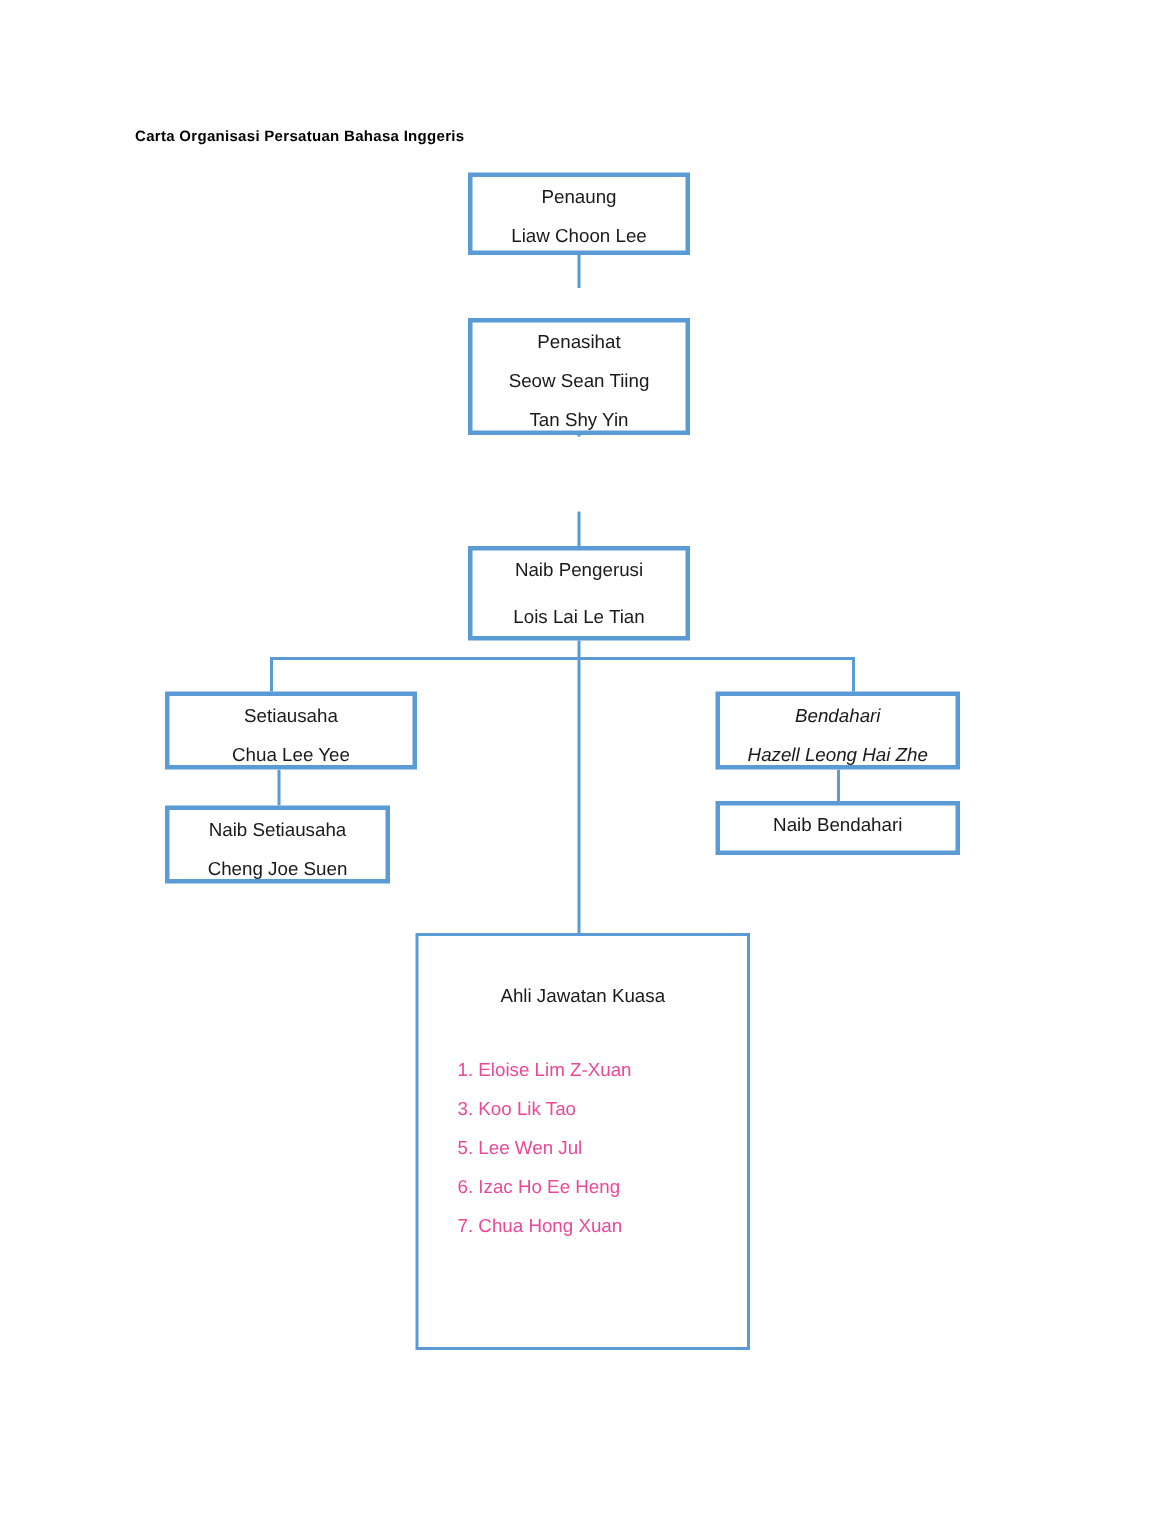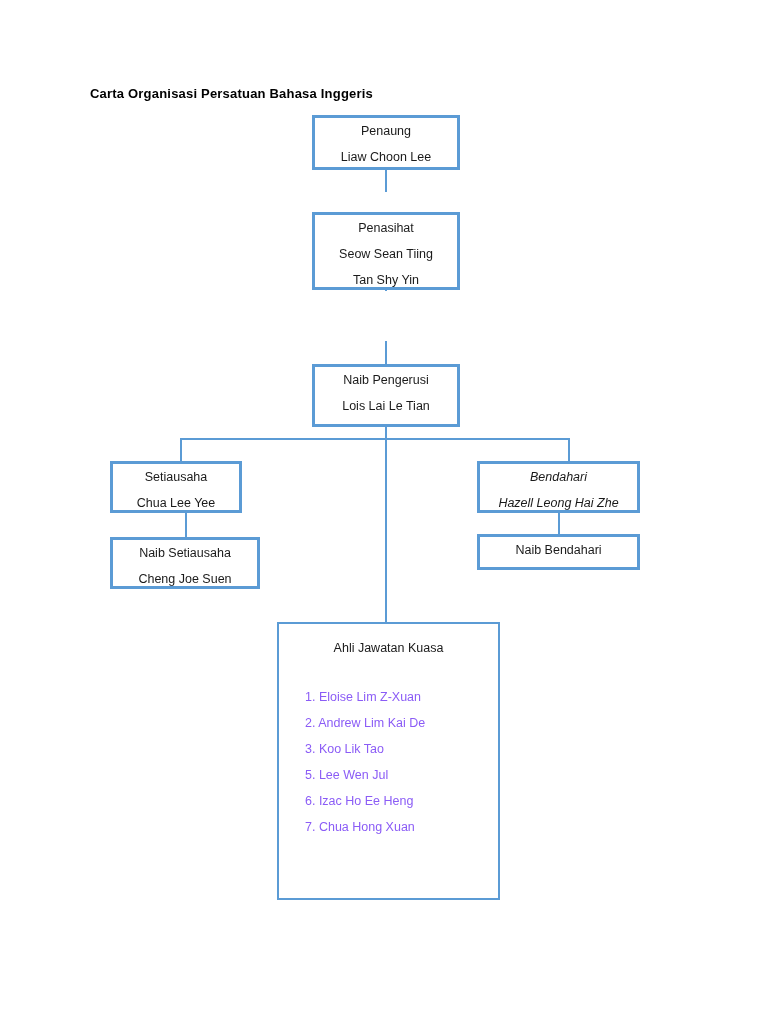--- a/index.html
+++ b/index.html
@@ -21,21 +21,21 @@
     left: 0;
     top: 0;
     width: 768px;
     height: 1024px;
   }
 
   .chart-title {
     position: absolute;
     left: 90px;
     top: 86px;
-    font-size: 13px;
+    font-size: 10px;
     font-weight: bold;
     letter-spacing: 0.2px;
     white-space: nowrap;
   }
 
   
   .connector {
     position: absolute;
     background: #5B9BD5;
   }
@@ -44,55 +44,55 @@
 
   
   .node {
     position: absolute;
     box-sizing: border-box;
     background: #ffffff;
     border: 3px solid #5B9BD5;
     overflow: hidden;
     display: flex;
     flex-direction: column;
-    justify-content: flex-start;
+    justify-content: space-between;
     align-items: center;
   }
   .node .line {
     font-size: 12.5px;
     line-height: 26px;
     white-space: nowrap;
     text-align: center;
     color: #1a1a1a;
   }
 
   
   .node.committee {
     border-width: 2.5px;
     justify-content: flex-start;
     align-items: stretch;
-    padding-top: 14px;
+    padding-top: 30px;
   }
   .committee-heading {
     font-size: 12.5px;
     text-align: center;
     line-height: 20px;
     color: #1a1a1a;
     margin-bottom: 26px;
   }
   .committee-list {
     list-style: none;
     margin: 0;
     padding: 0 0 0 26px;
   }
   .committee-list li {
     font-size: 12.5px;
     line-height: 26px;
     white-space: nowrap;
-    color: #8b5cf6;
+    color: #ec4899;
   }
 </style>
 </head>
 <body>
 
 <div id="chart-root">
 
   <div class="chart-title">Carta Organisasi Persatuan Bahasa Inggeris</div>
 
   <div class="connector v" style="left:385px; top:168px; height:24px;"></div>
@@ -122,21 +122,21 @@
     <div class="line">Seow Sean Tiing</div>
     <div class="line">Tan Shy Yin</div>
   </div>
 
 
   <div class="node" style="left:312px; top:364px; width:148px; height:63px;">
     <div class="line">Naib Pengerusi</div>
     <div class="line">Lois Lai Le Tian</div>
   </div>
 
-  <div class="node" style="left:110px; top:461px; width:132px; height:52px;">
+  <div class="node" style="left:110px; top:461px; width:168px; height:52px;">
     <div class="line">Setiausaha</div>
     <div class="line">Chua Lee Yee</div>
   </div>
 
   <div class="node" style="left:110px; top:537px; width:150px; height:52px;">
     <div class="line">Naib Setiausaha</div>
     <div class="line">Cheng Joe Suen</div>
   </div>
 
   <div class="node" style="left:477px; top:461px; width:163px; height:52px;font-style:italic;">
@@ -146,21 +146,20 @@
 
   <div class="node" style="left:477px; top:534px; width:163px; height:36px;">
     <div class="line">Naib Bendahari</div>
     <div class="line">Tan Zhi En</div>
   </div>
 
   <div class="node committee" style="left:277px; top:622px; width:223px; height:278px;">
     <div class="committee-heading">Ahli Jawatan Kuasa</div>
     <ul class="committee-list">
       <li>1. Eloise Lim Z-Xuan</li>
-      <li>2. Andrew Lim Kai De</li>
       <li>3. Koo Lik Tao</li>
       <li>5. Lee Wen Jul</li>
       <li>6. Izac Ho Ee Heng</li>
       <li>7. Chua Hong Xuan</li>
     </ul>
   </div>
 
 </div>
 
 </body></html>

